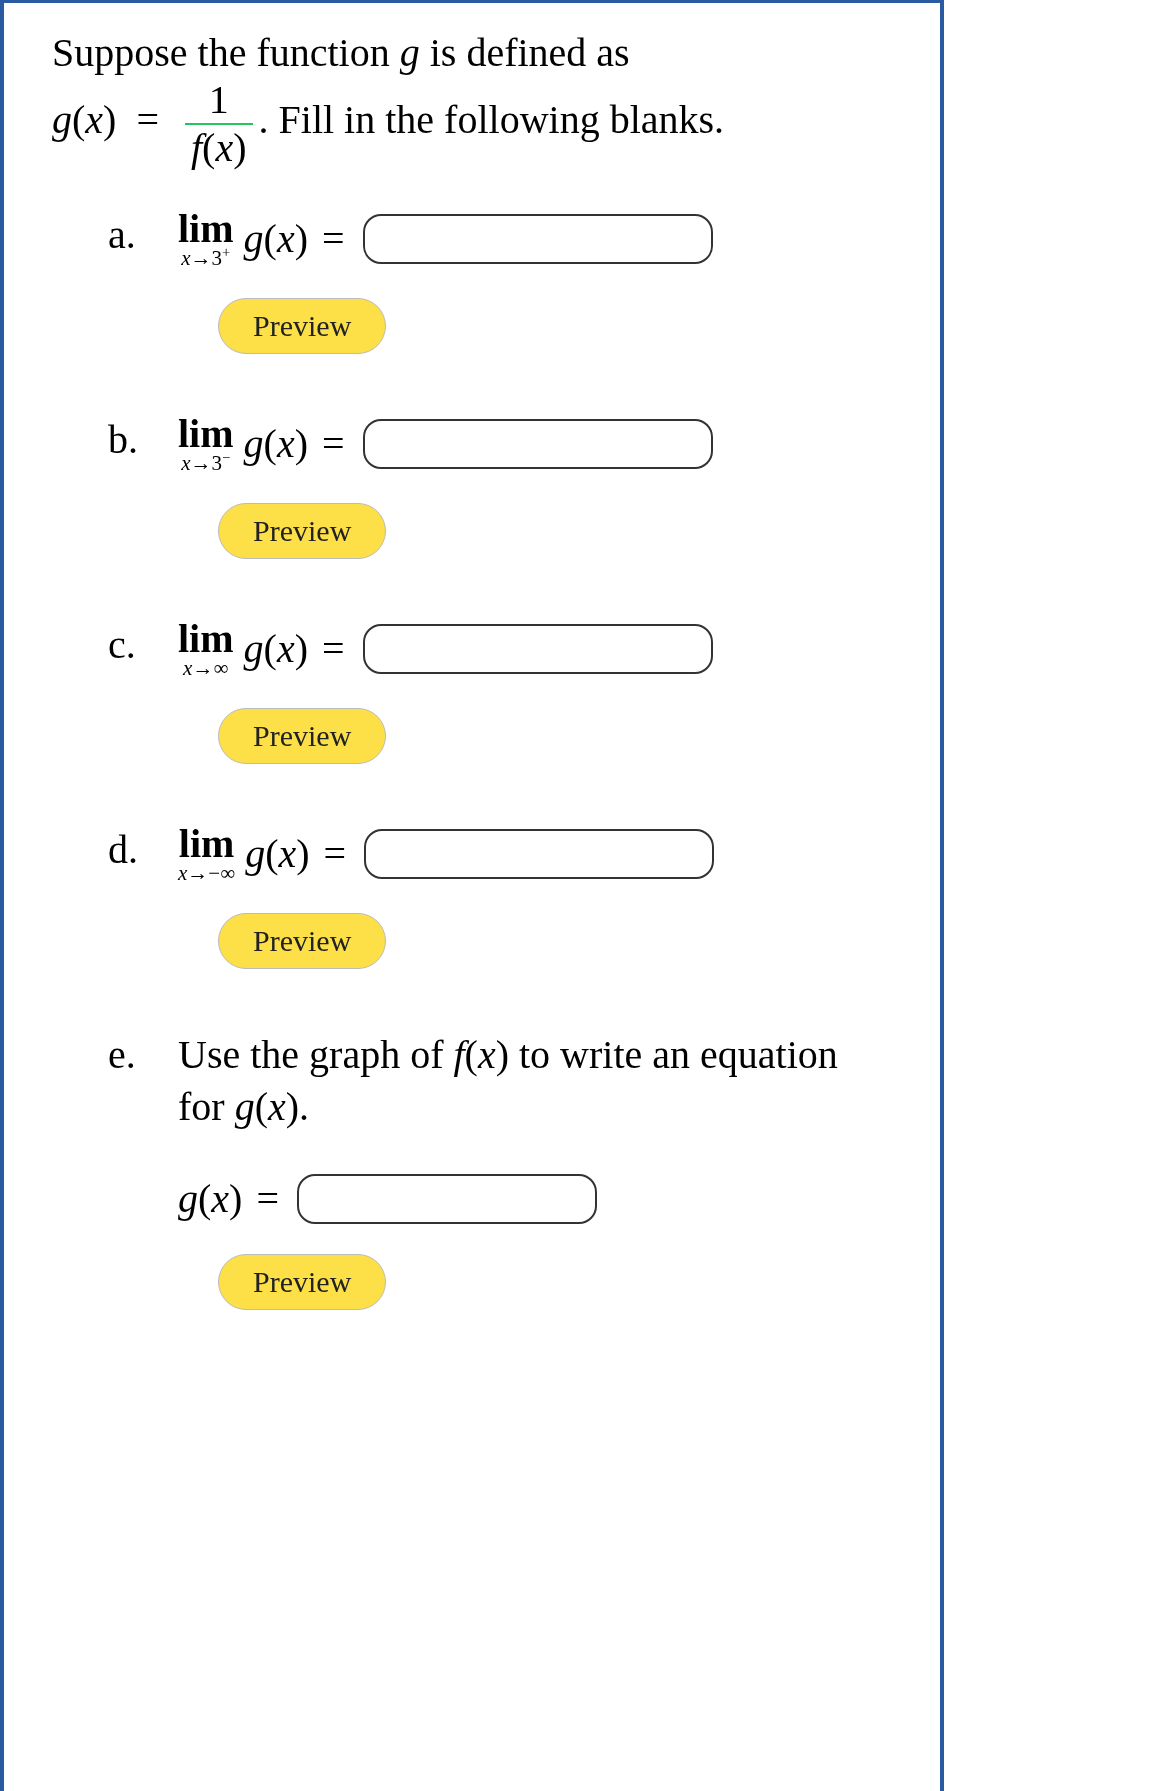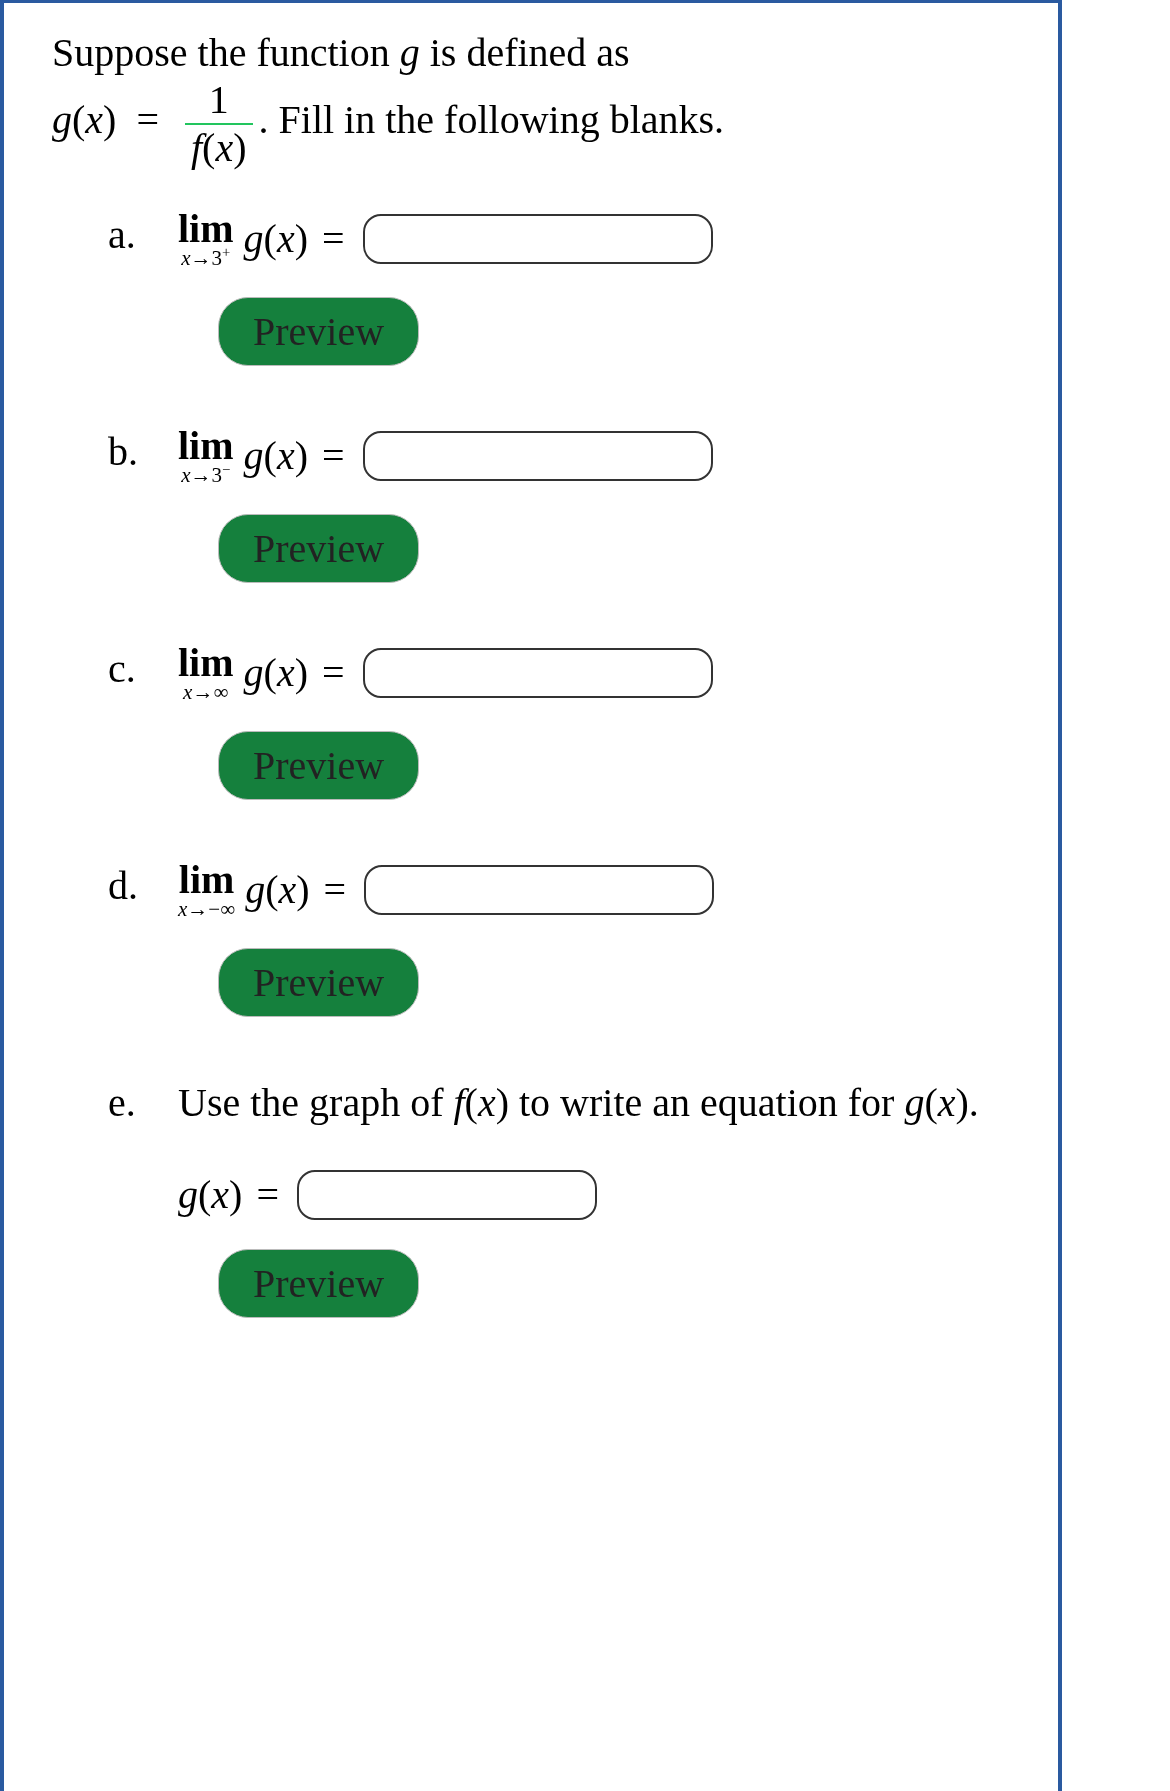--- a/index.html
+++ b/index.html
@@ -3,21 +3,21 @@
 <meta charset="utf-8">
 <style>
   * { box-sizing: border-box; }
   body {
     margin: 0;
     padding: 0;
     font-family: "Times New Roman", Times, serif;
     background: #fff;
   }
   .outer {
-    width: 1062px;
+    width: 944px;
     min-height: 1791px;
     border-top: 3px solid #2a5aa0;
     border-left: 4px solid #2a5aa0;
     border-right: 4px solid #2a5aa0;
     padding: 0 48px 0 48px;
     position: relative;
   }
   .content {
     padding-top: 24px;
     font-size: 40px;
@@ -96,25 +96,25 @@
   }
   .answer-input-sm {
     width: 300px;
   }
   .preview-row {
     margin-top: 28px;
     padding-left: 40px;
   }
   .preview-btn {
     display: inline-block;
-    background: #15803d;
+    background: #fde047;
     border: 1px solid #bbb;
     border-radius: 30px;
     padding: 10px 34px;
-    font-size: 40px;
+    font-size: 30px;
     font-family: "Times New Roman", serif;
     color: #222;
     cursor: pointer;
   }
   .eq-row {
     display: flex;
     flex-wrap: nowrap;
     align-items: center;
     gap: 4px;
   }

